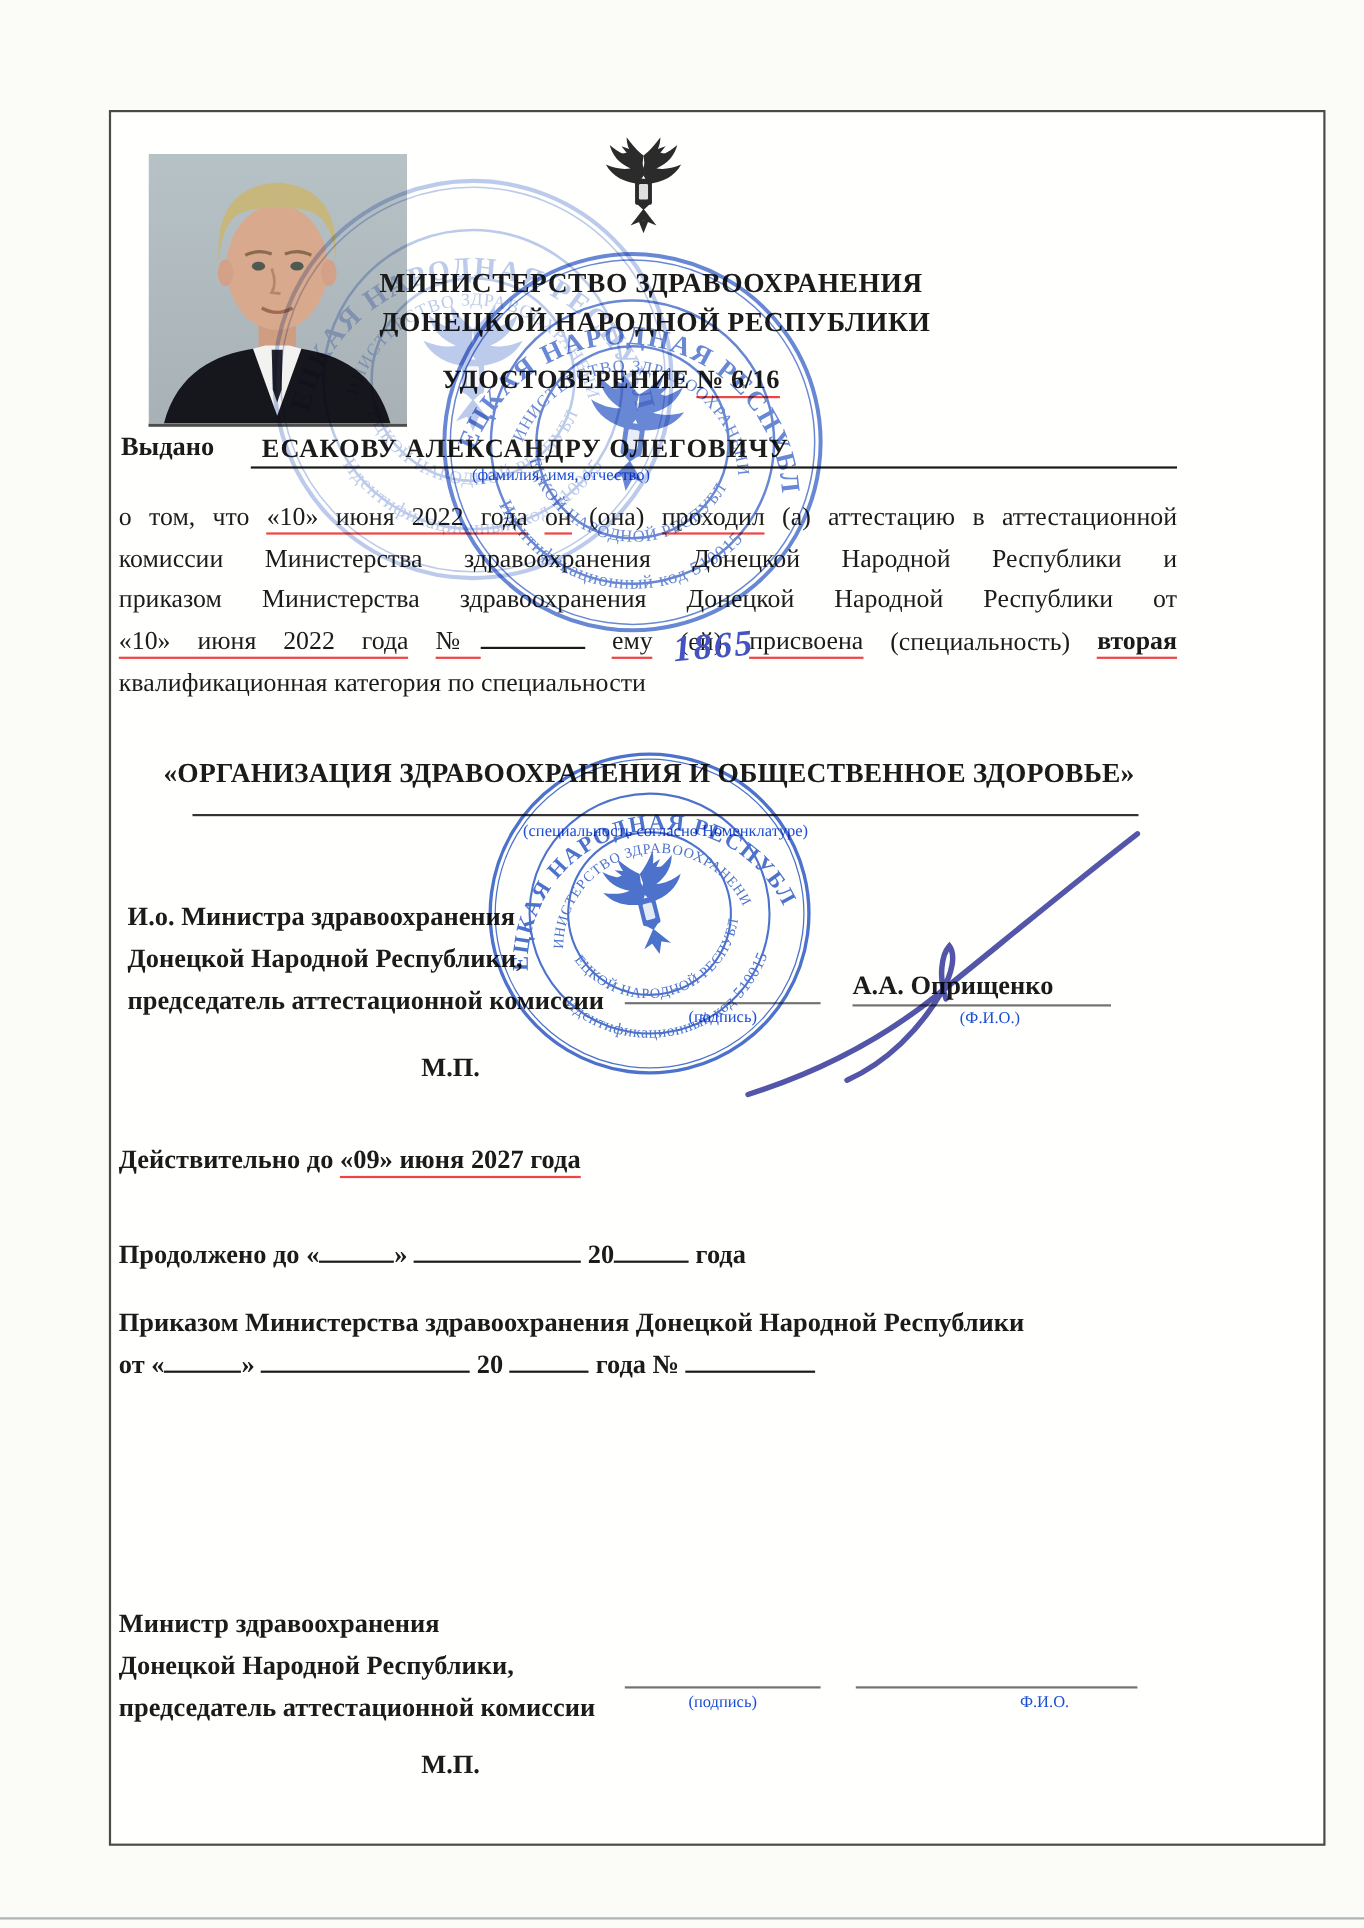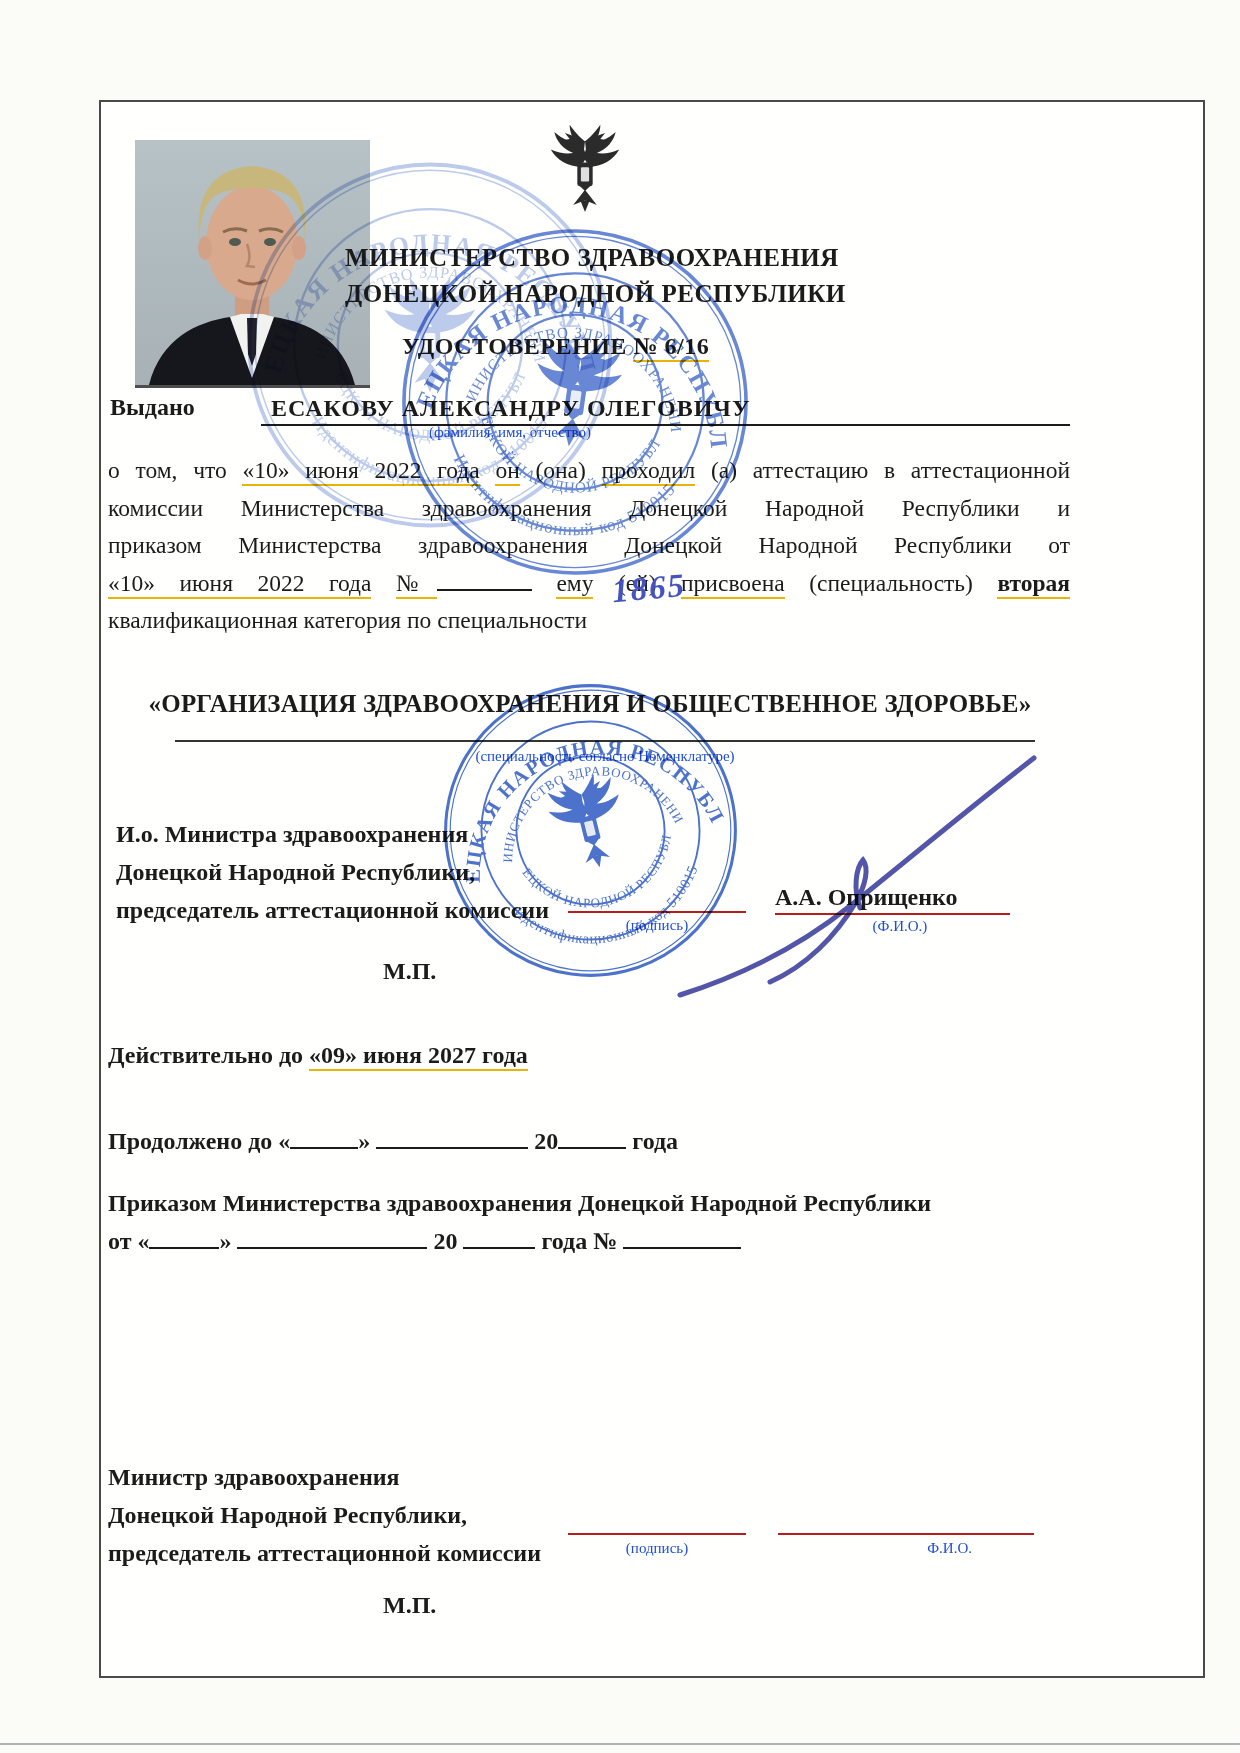--- a/index.html
+++ b/index.html
@@ -1,30 +1,30 @@
 <!DOCTYPE html>
 <html><head>
 <meta charset="utf-8">
 <style>
   html,body{margin:0;padding:0;background:#f4f4f1;}
   .page{position:relative;width:1240px;height:1753px;background:#fbfbf8;overflow:hidden;
         font-family:"Liberation Serif","DejaVu Serif",serif;color:#1b1b1b;}
   .abs{position:absolute;}
   .b{font-weight:bold;}
-  .u{border-bottom:2px solid #eab308;padding-bottom:1px;}
+  .u{border-bottom:2px solid #ef4444;padding-bottom:1px;}
   .blank{display:inline-block;border-bottom:2px solid #1b1b1b;height:1.02em;vertical-align:baseline;}
   .cert-border{position:absolute;left:99px;top:100px;width:1102px;height:1574px;
                border:2px solid #4a4a48;background:#fffffd;}
   .title{font-size:25px;font-weight:bold;line-height:36px;letter-spacing:.5px;}
   .doc-line{font-size:24px;font-weight:bold;letter-spacing:.5px;}
   .para{width:962px;font-size:23.5px;line-height:37.5px;}
   .pline{text-align:justify;text-align-last:justify;}
   .cap{font-size:15px;text-align:center;color:#1d4ed8;}
   .lbl{font-size:24px;font-weight:bold;line-height:38px;}
-  .sigline{border-bottom:2px solid #b91c1c;}
+  .sigline{border-bottom:2px solid #737373;}
   .stamp{mix-blend-mode:multiply;pointer-events:none;}
   .hand{font-style:italic;font-weight:bold;}
 </style>
 </head>
 <body>
 
 <div class="page">
 
   <svg width="0" height="0" style="position:absolute" aria-hidden="true">
     <defs>
@@ -119,21 +119,21 @@
   <div class="abs title" style="left:345px;top:240px;width:560px;">
     <div>МИНИСТЕРСТВО ЗДРАВООХРАНЕНИЯ</div>
     <div>ДОНЕЦКОЙ НАРОДНОЙ РЕСПУБЛИКИ</div>
   </div>
 
   <div class="abs doc-line" style="left:402px;top:333px;">
     <span>УДОСТОВЕРЕНИЕ</span>
     <span class="u">№ 6/16</span>
   </div>
 
-  <div class="abs" style="left:110px;top:388px;width:960px;display:flex;align-items:flex-end;gap:33px;">
+  <div class="abs" style="left:110px;top:388px;width:960px;display:flex;align-items:flex-end;">
     <div class="lbl" style="width:118px;">Выдано</div>
     <div style="flex:1;border-bottom:2px solid #1b1b1b;padding:0 0 2px 10px;font-size:24px;font-weight:bold;letter-spacing:1px;">ЕСАКОВУ АЛЕКСАНДРУ ОЛЕГОВИЧУ</div>
   </div>
   <div class="abs cap" style="left:360px;top:424px;width:300px;">(фамилия, имя, отчество)</div>
 
   <div class="abs para" style="left:108px;top:452px;">
     <div class="pline">
       <span>о том, что </span><span class="u">«10» июня 2022 года</span><span> </span> <span class="u">он</span><span> (она) </span><span class="u">проходил</span><span> (а) аттестацию в аттестационной</span>
     </div>
     <div class="pline">комиссии Министерства здравоохранения Донецкой Народной Республики и</div>

